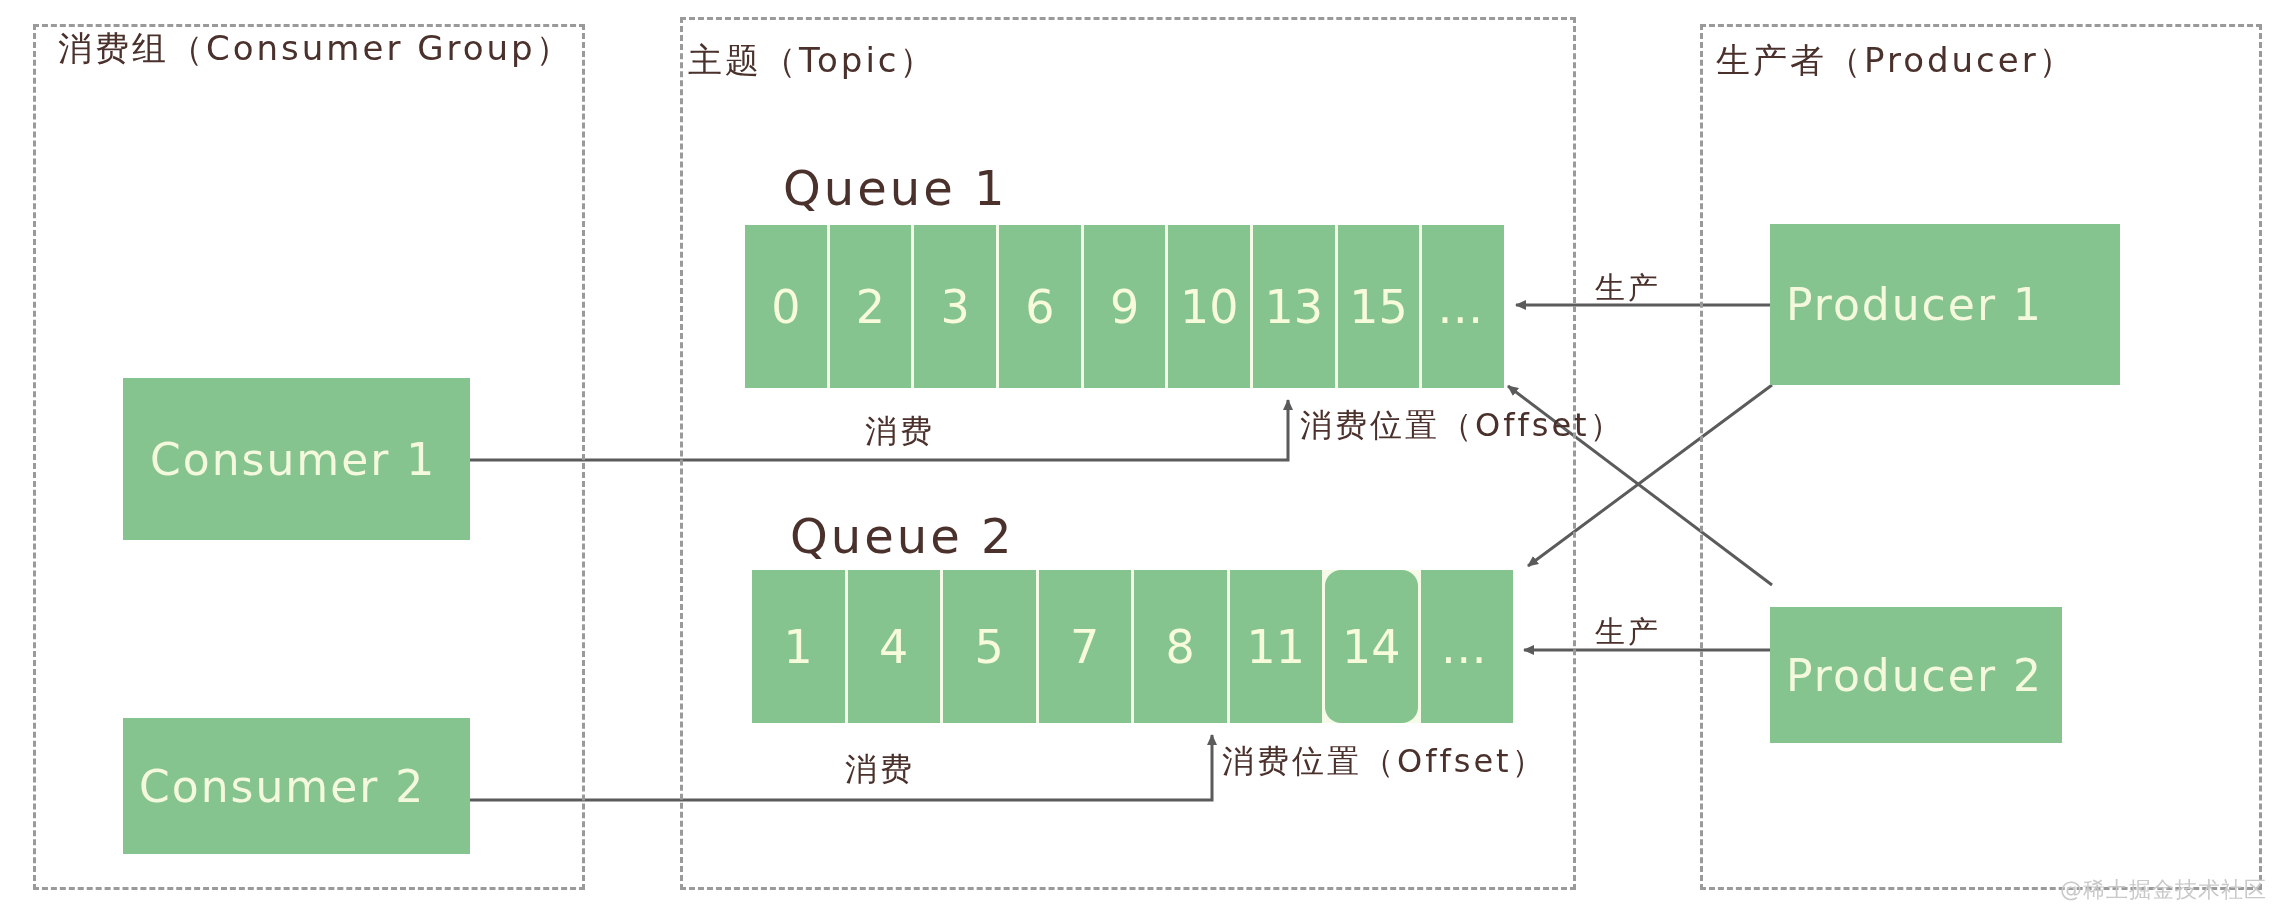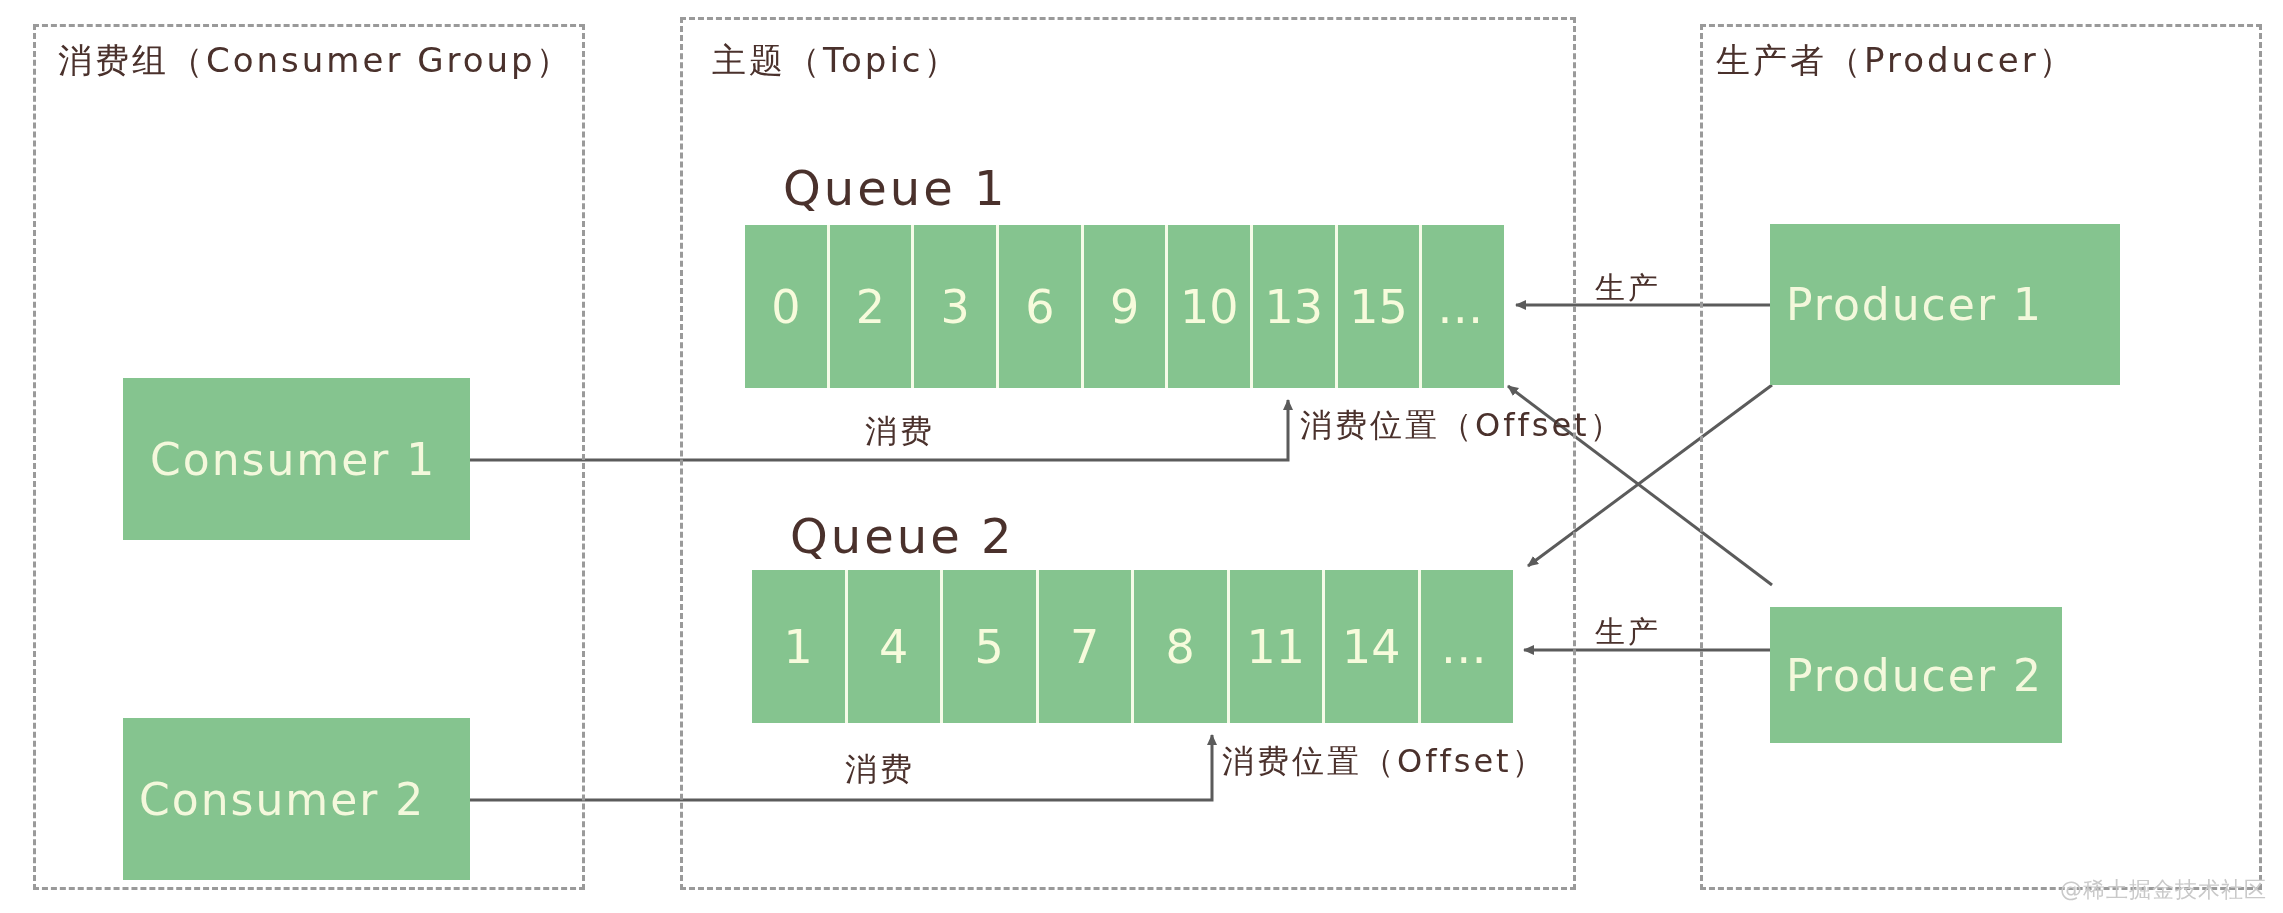--- a/index.html
+++ b/index.html
@@ -121,32 +121,32 @@
     <line x1="1772" y1="385" x2="1528" y2="566" stroke="#5b5b5b" stroke-width="3" marker-end="url(#ah)"></line>
 
     <line x1="1772" y1="585" x2="1508" y2="386" stroke="#5b5b5b" stroke-width="3" marker-end="url(#ah)"></line>
 
     <polyline points="470,460 1288,460 1288,400" fill="none" stroke="#5b5b5b" stroke-width="3" marker-end="url(#ah)"></polyline>
 
     <polyline points="470,800 1212,800 1212,735" fill="none" stroke="#5b5b5b" stroke-width="3" marker-end="url(#ah)"></polyline>
   </svg>
 
   <div class="group" style="left:33px;top:24px;width:552px;height:866px;"></div>
-  <div class="group-title" style="left:58px;top:38px;">消费组（Consumer Group）</div>
+  <div class="group-title" style="left:58px;top:26px;">消费组（Consumer Group）</div>
 
   <div class="node" style="left:123px;top:378px;width:347px;height:162px;padding-left:11px;">
     <span class="node-label">Consumer 1</span>
   </div>
 
-  <div class="node" style="left:123px;top:718px;width:347px;height:162px;">
+  <div class="node" style="left:123px;top:718px;width:347px;height:136px;">
     <span class="node-label">Consumer 2</span>
   </div>
 
   <div class="group" style="left:680px;top:17px;width:896px;height:873px;"></div>
-  <div class="group-title" style="left:712px;top:38px;">主题（Topic）</div>
+  <div class="group-title" style="left:688px;top:38px;">主题（Topic）</div>
 
   <div class="queue-title" style="left:783px;top:160px;">Queue 1</div>
 
   <div class="queue" style="left:745px;top:225px;width:759px;height:163px;">
     <div class="cell" style="flex:1 1 0;margin-right:3px;">0</div>
     <div class="cell" style="flex:1 1 0;margin-right:3px;">2</div>
     <div class="cell" style="flex:1 1 0;margin-right:3px;">3</div>
     <div class="cell" style="flex:1 1 0;margin-right:3px;">6</div>
     <div class="cell" style="flex:1 1 0;margin-right:3px;">9</div>
     <div class="cell" style="flex:1 1 0;margin-right:3px;">10</div>
@@ -161,21 +161,21 @@
 
   <div class="queue-title" style="left:790px;top:508px;">Queue 2</div>
 
   <div class="queue" style="left:752px;top:570px;width:761px;height:153px;">
     <div class="cell" style="flex:1 1 0;margin-right:3px;">1</div>
     <div class="cell" style="flex:1 1 0;margin-right:3px;">4</div>
     <div class="cell" style="flex:1 1 0;margin-right:3px;">5</div>
     <div class="cell" style="flex:1 1 0;margin-right:3px;">7</div>
     <div class="cell" style="flex:1 1 0;margin-right:3px;">8</div>
     <div class="cell" style="flex:1 1 0;margin-right:3px;">11</div>
-    <div class="cell" style="flex:1 1 0;margin-right:3px;">14</div>
+    <div class="cell" style="flex:1 1 0;margin-right:3px;border-radius:16px;">14</div>
     <div class="cell ellipsis" style="flex:1 1 0;">…</div>
   </div>
 
   <div class="edge-label big" style="left:1222px;top:740px;">消费位置（Offset）</div>
 
   <div class="edge-label big" style="left:845px;top:748px;">消费</div>
 
   <div class="group" style="left:1700px;top:24px;width:562px;height:866px;"></div>
   <div class="group-title" style="left:1716px;top:38px;">生产者（Producer）</div>
 

